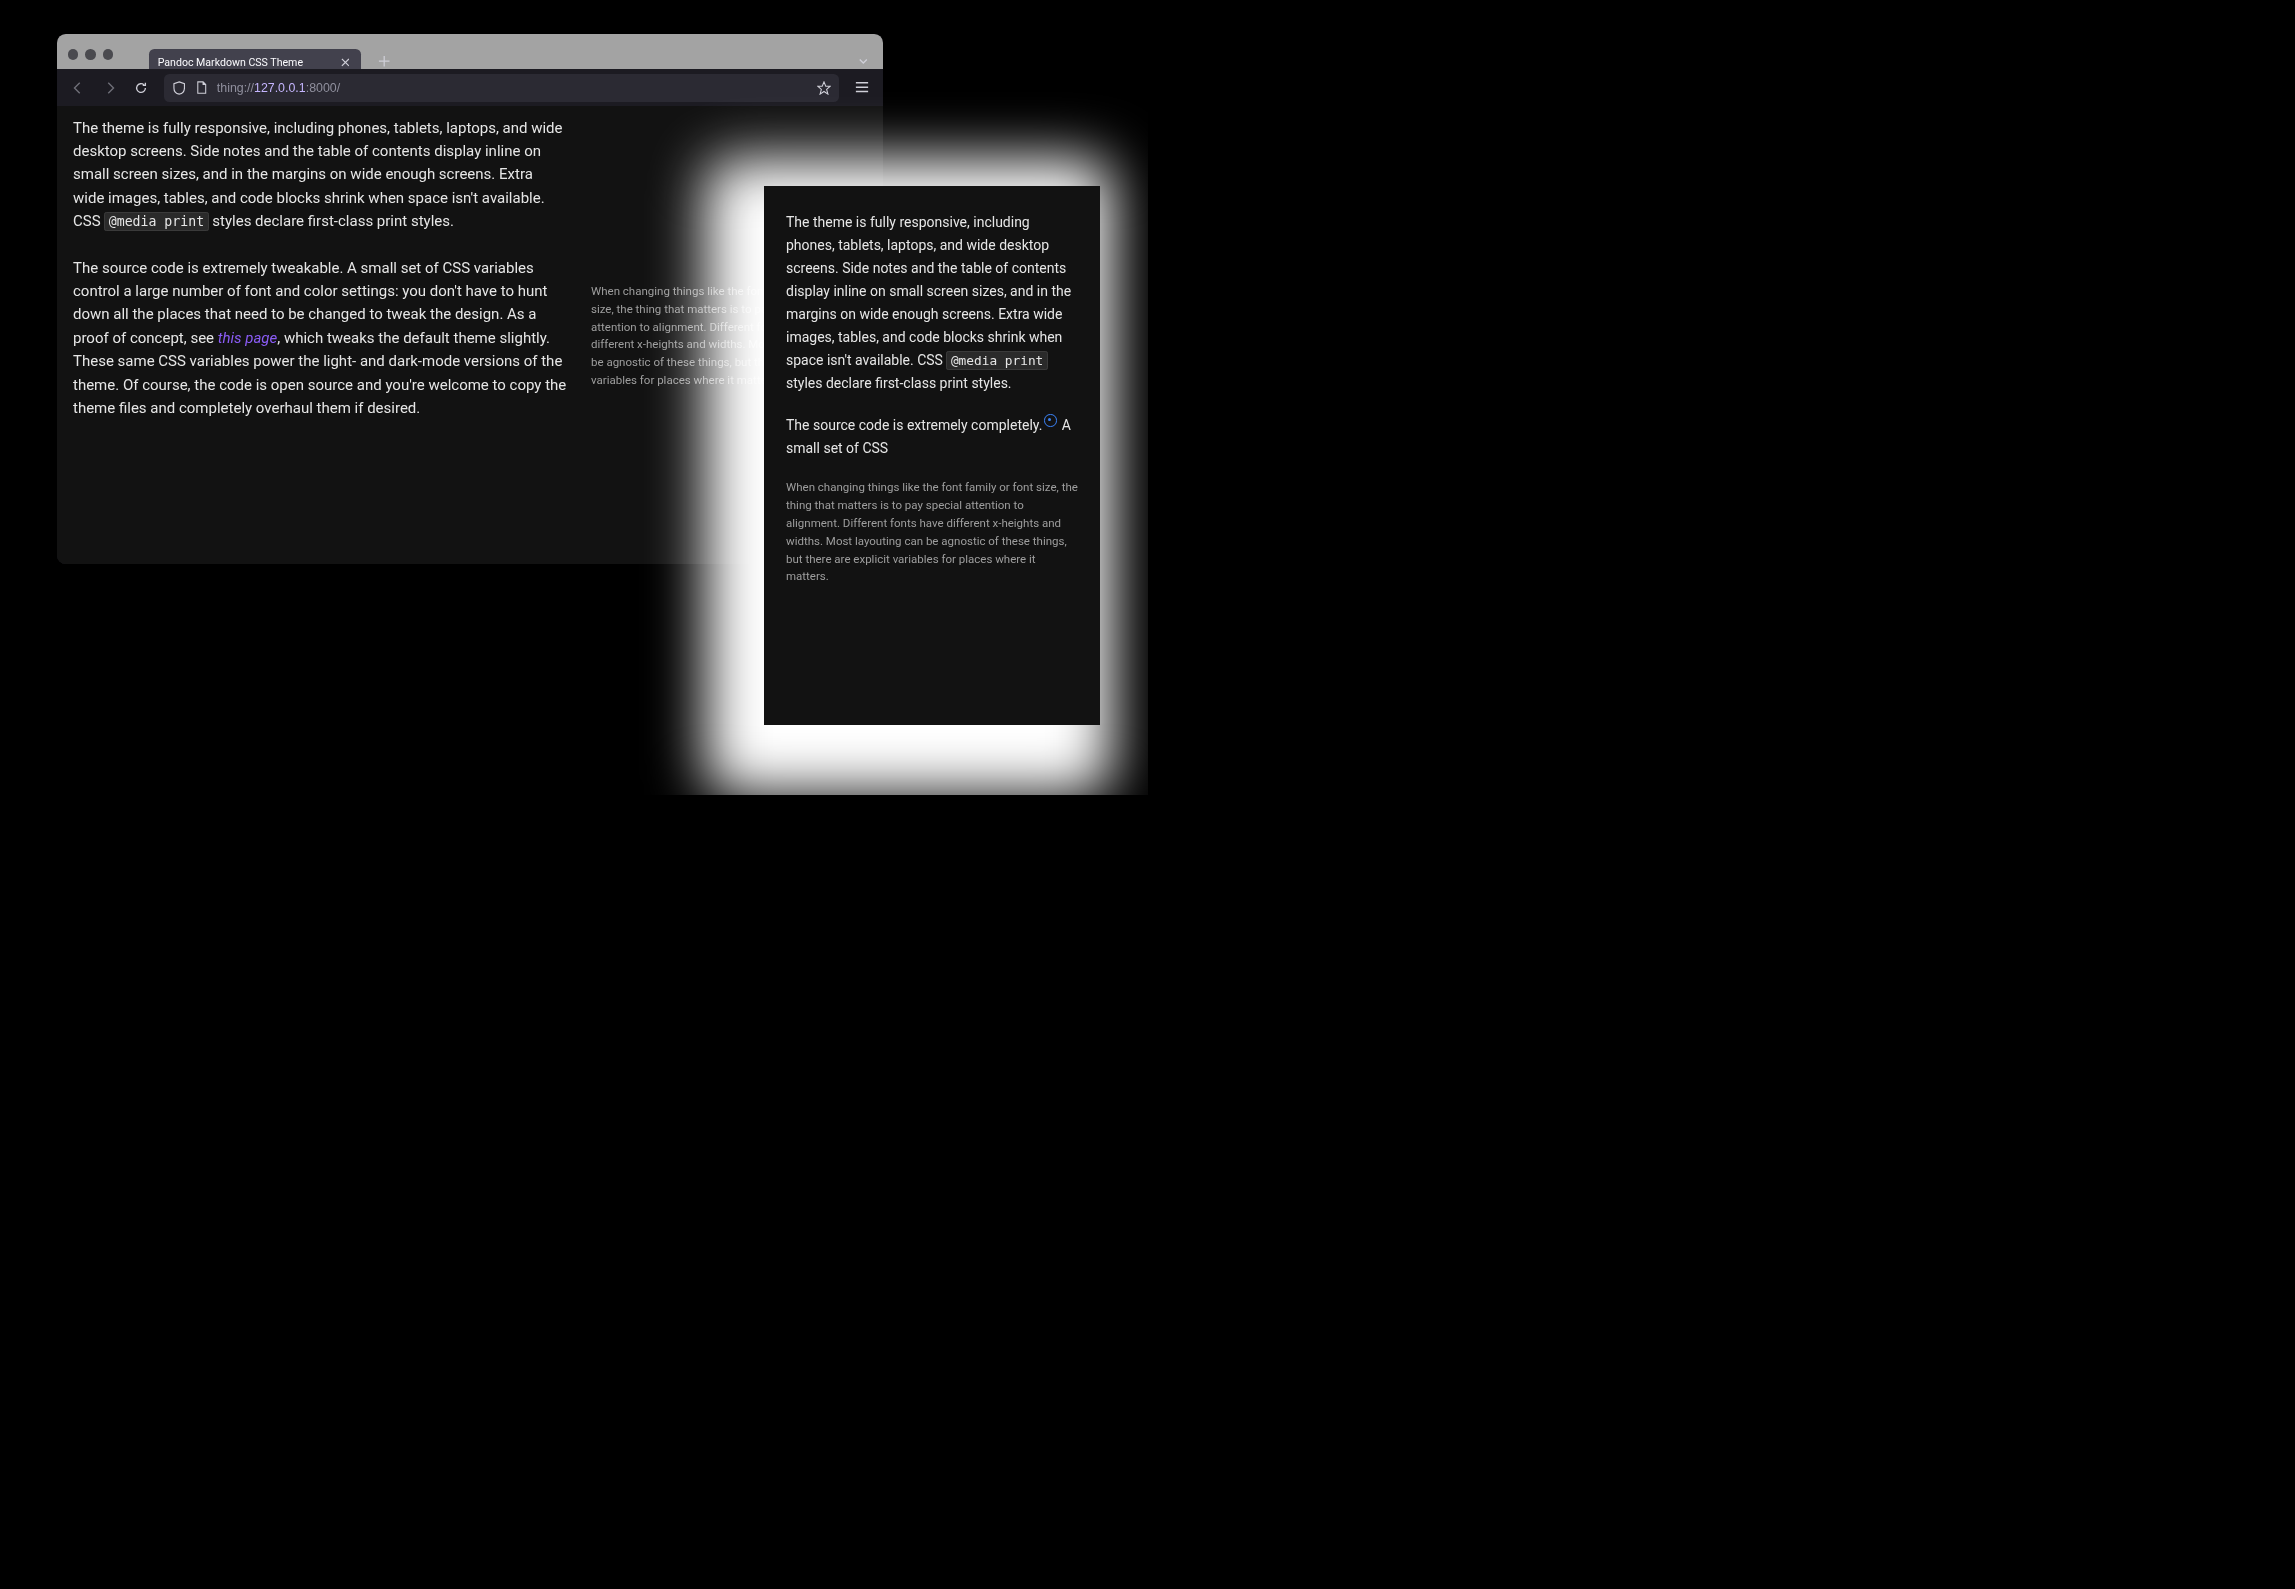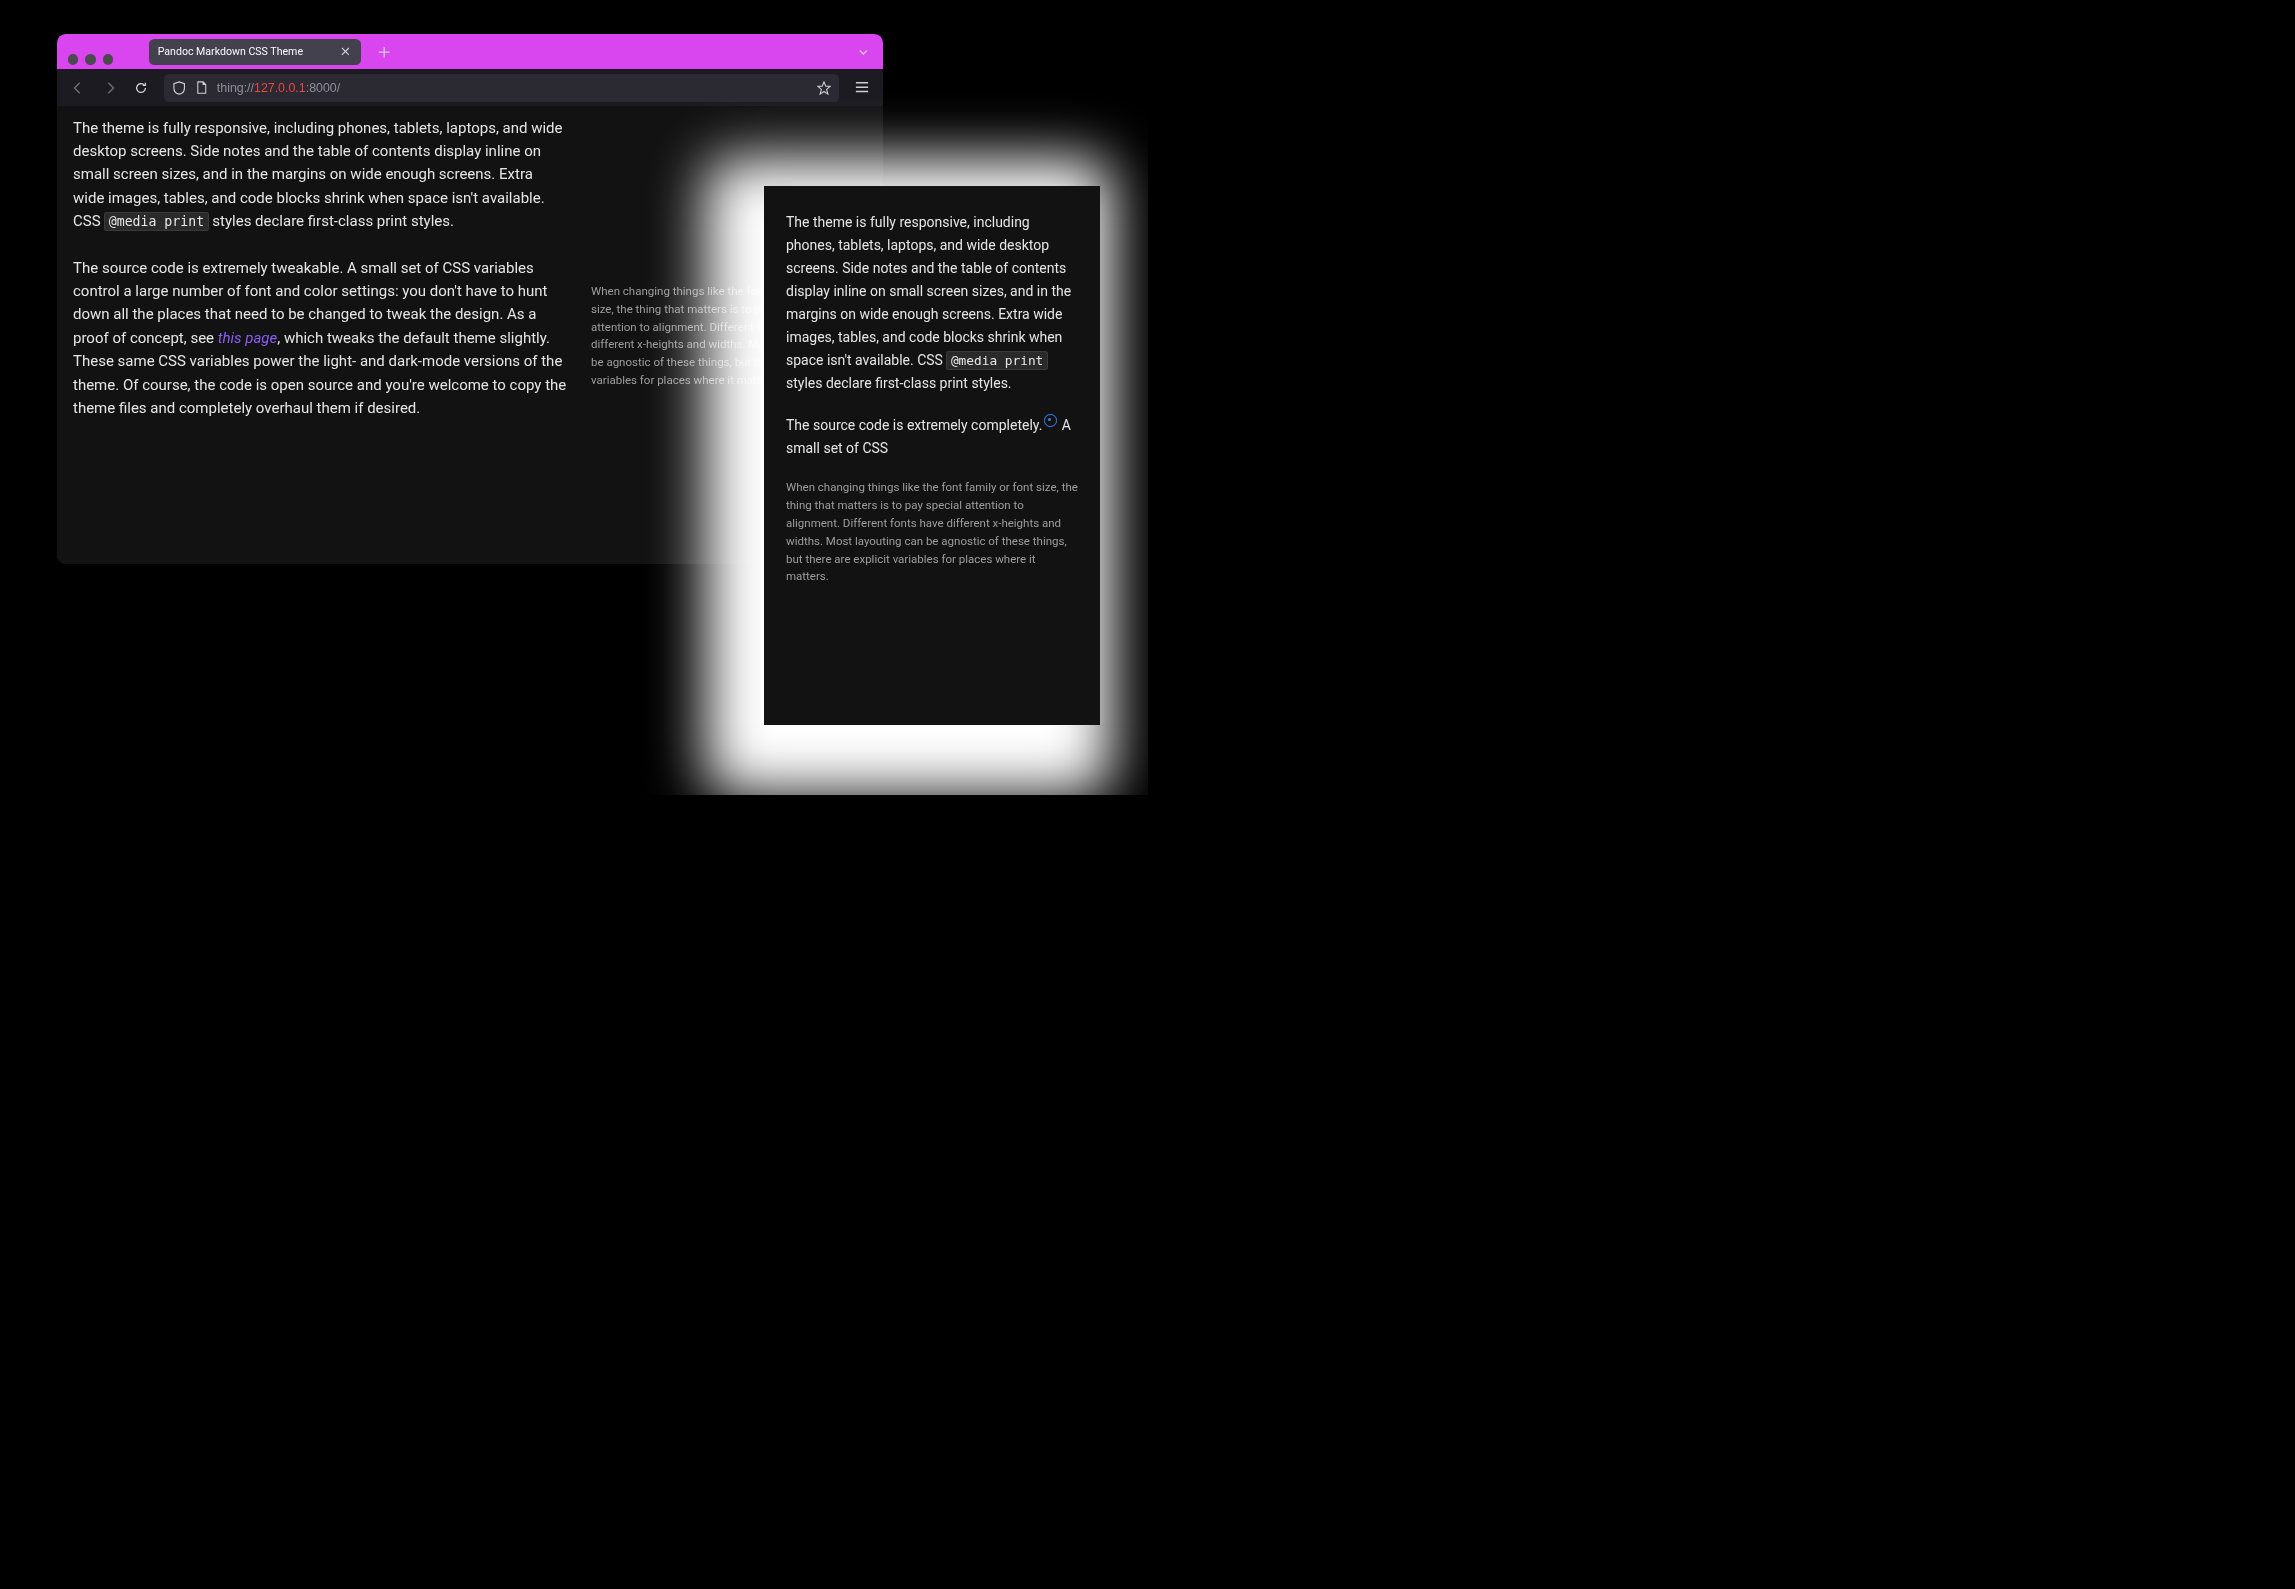--- a/index.html
+++ b/index.html
@@ -22,24 +22,24 @@
       background: #1c1b22;
       border-radius: 8.8px;
       overflow: hidden;
       display: flex;
       flex-direction: column;
     }
 
     
     .tab-bar {
       height: 35px;
-      background: #d946ef;
-      display: flex;
-      align-items: flex-end;
-      padding: 4px 7px;
+      background: #a3a3a3;
+      display: flex;
+      align-items: flex-start;
+      padding: 15px 7px;
       gap: 5.3px;
     }
     .traffic-lights {
       display: flex;
       gap: 7px;
       padding: 0 5.3px 0 3.5px;
     }
     .traffic-light {
       width: 10.6px; height: 10.6px;
       border-radius: 50%;
@@ -114,21 +114,21 @@
       color: #cfcfd8;
       display: flex; align-items: center; justify-content: center;
       width: 16px; height: 16px;
     }
     .url-text {
       color: #8f8f9d;
       font-size: 12.4px;
       flex: 1;
       font-family: -apple-system, sans-serif;
     }
-    .url-text .host { color: #ef4444; }
+    .url-text .host { color: #c4b5fd; }
     .bookmark-btn, .menu-btn {
       width: 28px; height: 28px;
       display: flex; align-items: center; justify-content: center;
       color: #cfcfd8;
     }
 
     
     .viewport {
       flex: 1;
       background: #121212;

